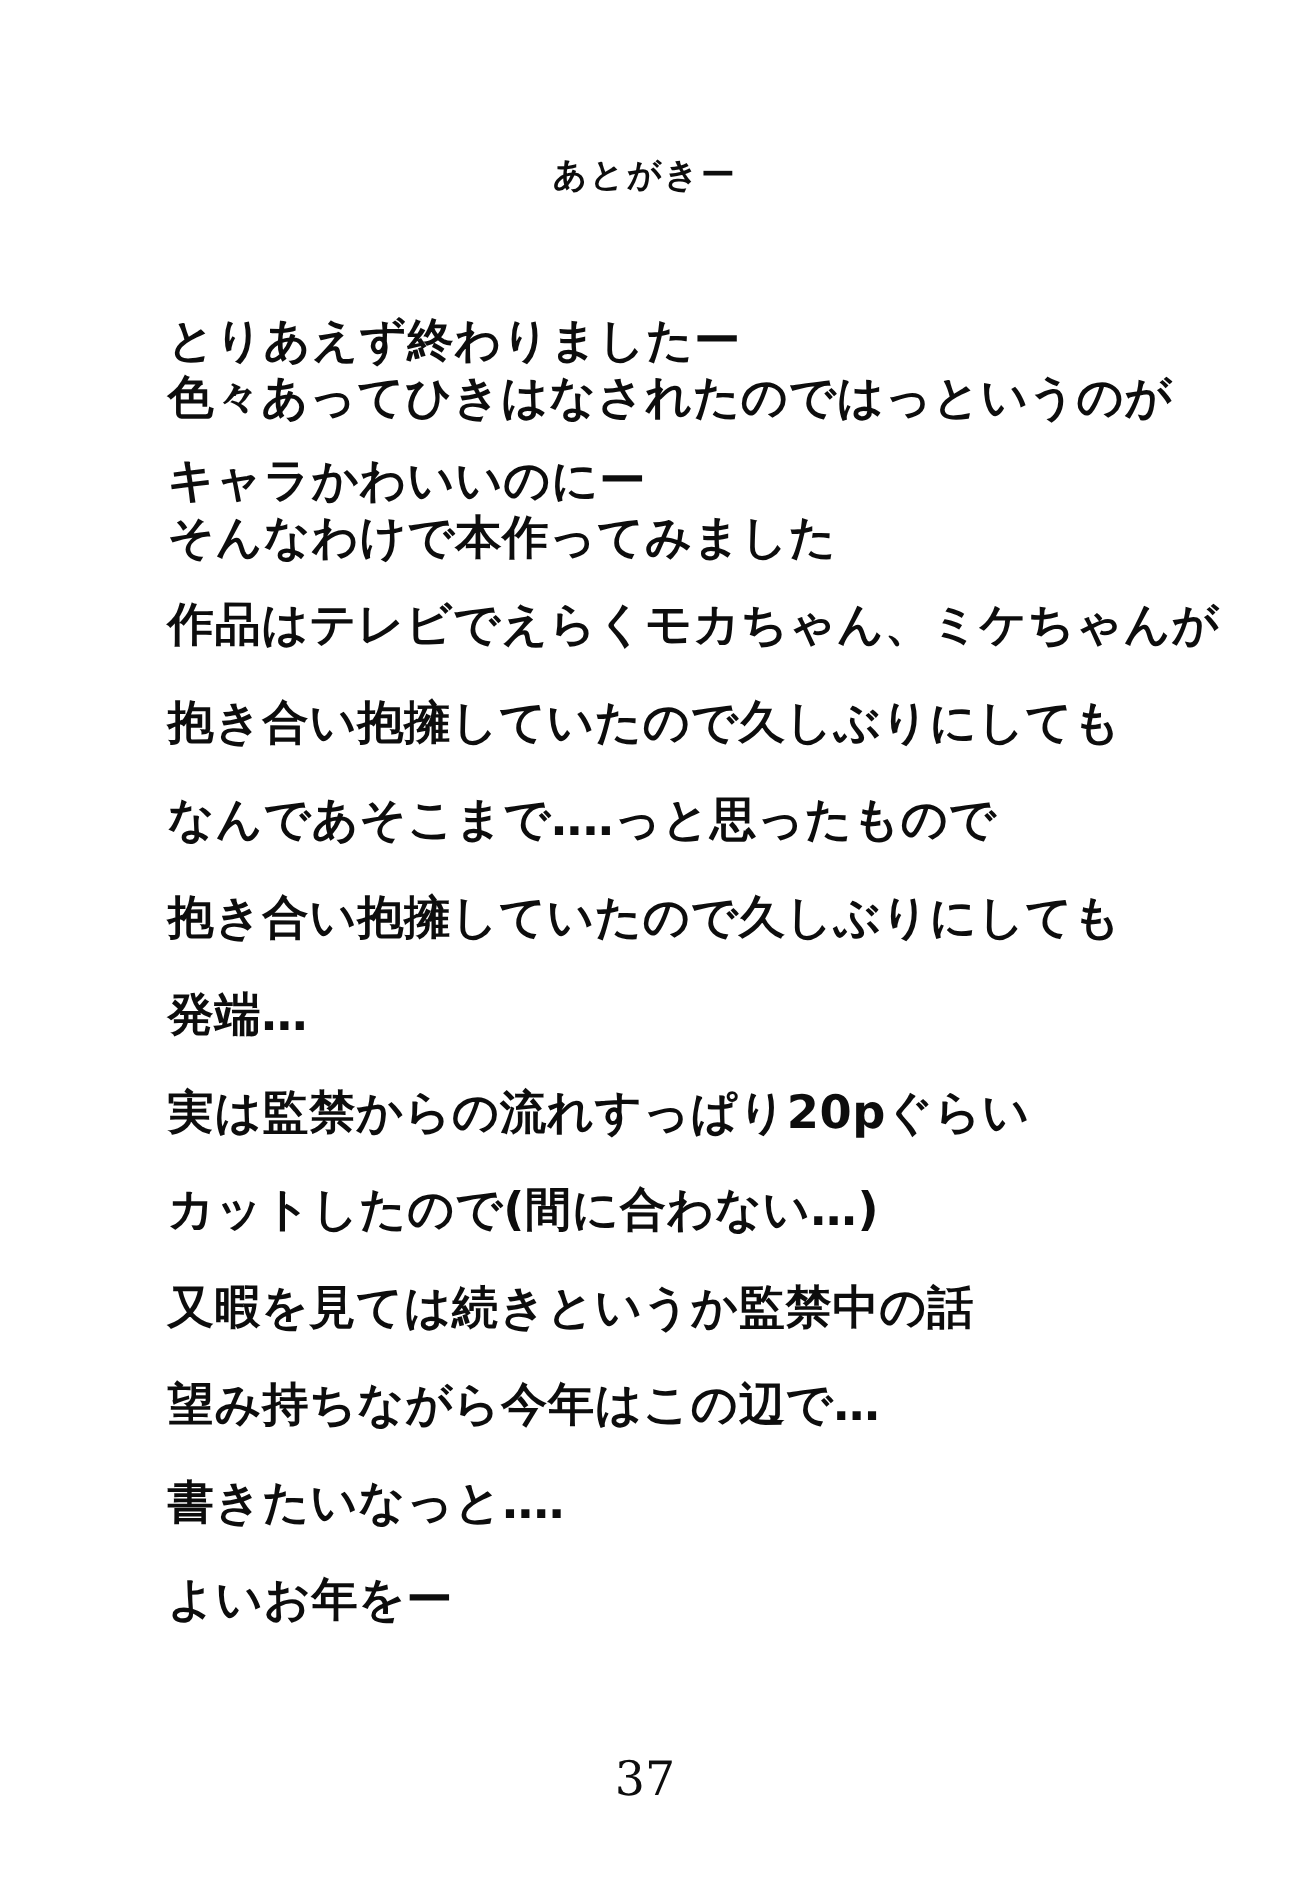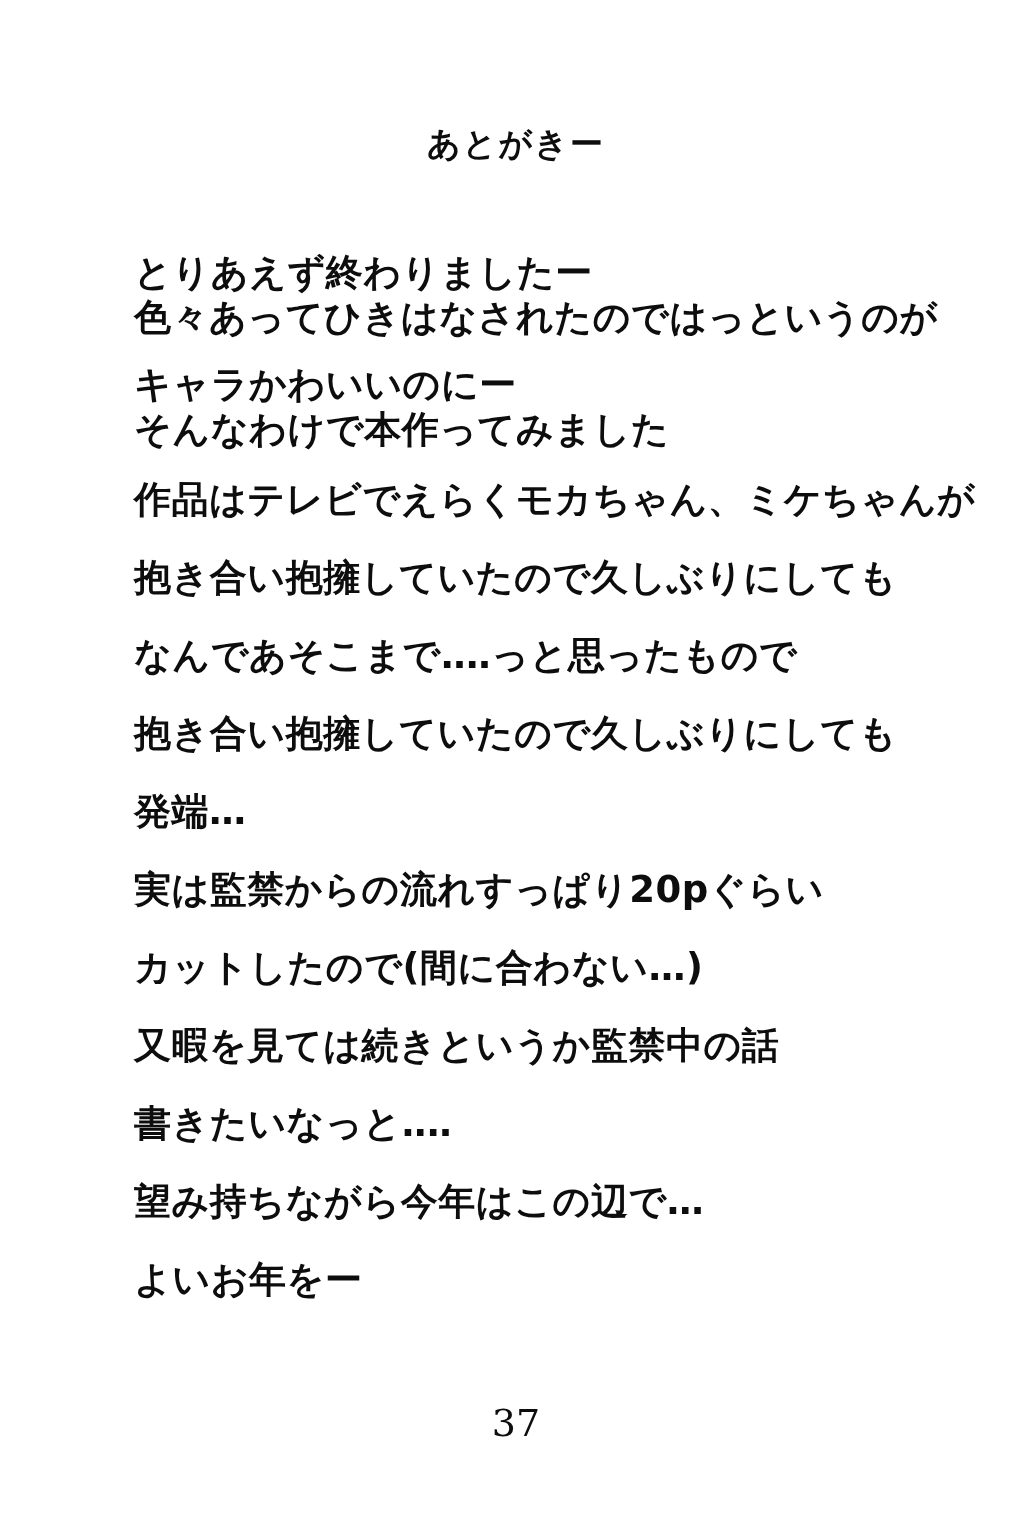--- a/index.html
+++ b/index.html
@@ -16,21 +16,21 @@
     overflow: hidden;
     font-family: "DejaVu Sans", sans-serif;
     color: #000000;
   }
   .afterword-title {
     position: absolute;
     top: 122px;
     left: 0;
     width: 100%;
     text-align: center;
-    font-size: 33px;
+    font-size: 27px;
     font-weight: bold;
     letter-spacing: 2px;
     color: #0d0d0d;
   }
   .body-block {
     position: absolute;
     left: 134px;
     top: 250px;
     width: 830px;
   }
@@ -86,22 +86,22 @@
 
     <div class="spaced">
       <div class="line">作品はテレビでえらくモカちゃん、ミケちゃんが</div>
       <div class="line">抱き合い抱擁していたので久しぶりにしても</div>
       <div class="line">なんであそこまで‥‥っと思ったもので</div>
       <div class="line">抱き合い抱擁していたので久しぶりにしても</div>
       <div class="line">発端…</div>
       <div class="line">実は監禁からの流れすっぱり20pぐらい</div>
       <div class="line">カットしたので(間に合わない…)</div>
       <div class="line">又暇を見ては続きというか監禁中の話</div>
+      <div class="line">望み持ちながら今年はこの辺で…</div>
       <div class="line">書きたいなっと‥‥</div>
-      <div class="line">望み持ちながら今年はこの辺で…</div>
       <div class="line">よいお年をー</div>
     </div>
 
   </div>
 
   <div class="page-number">37</div>
 
 </div>
 
 </body></html>

